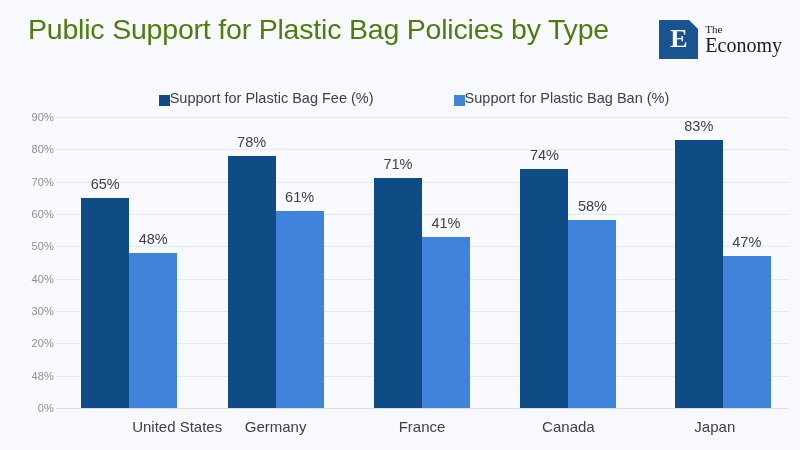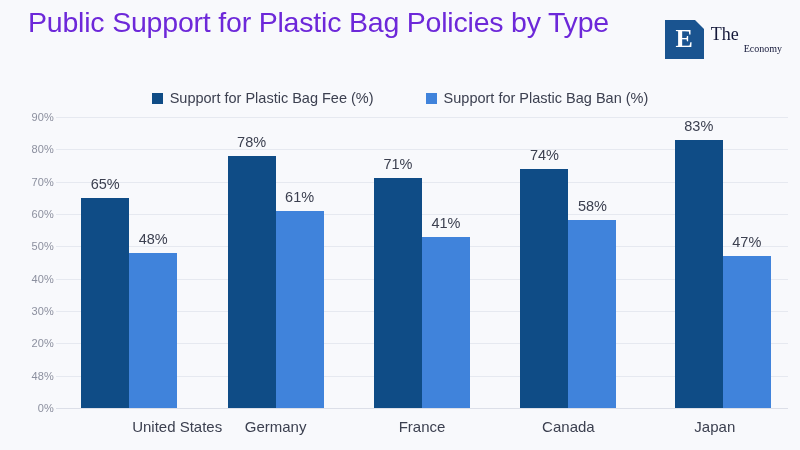--- a/index.html
+++ b/index.html
@@ -27,25 +27,25 @@
   
   #header {
     position: absolute;
     left: 0; top: 0;
     width: 800px;
     height: 86px;
   }
   #chart-title {
     position: absolute;
     left: 28px;
-    top: 5px;
+    top: 12px;
     font-size: 28.5px;
     line-height: 34px;
     font-weight: 400;
-    color: #6d28d9;
+    color: #4d7c0f;
     letter-spacing: -0.2px;
     white-space: nowrap;
   }
   #chart-source {
     position: absolute;
     left: 29px;
     top: 61px;
     font-size: 11.3px;
     line-height: 14px;
     color: #5a5f72;
@@ -90,43 +90,42 @@
     border-top: 9px solid #f8f9fc;
     border-left: 9px solid transparent;
   }
   #brand-wordmark {
     font-family: "Liberation Serif", serif;
     color: #15193a;
     line-height: 1.03;
   }
   #brand-wordmark .word-the {
     display: block;
-    font-size: 18px;
+    font-size: 11px;
   }
   #brand-wordmark .word-economy {
     display: block;
-    font-size: 10px;
-    margin-left: 33px;
+    font-size: 20px;
   }
 
   
   #legend {
     position: absolute;
     left: 0;
     top: 90px;
     width: 800px;
     display: flex;
     justify-content: center;
     align-items: center;
     gap: 52px;
   }
   .legend-item {
     display: flex;
-    align-items: center;
-    gap: 7px;
+    align-items: flex-end;
+    margin-left: 28px;
   }
   .legend-swatch {
     width: 11px;
     height: 11px;
     display: block;
     flex: 0 0 auto;
   }
   .legend-label {
     font-size: 14.5px;
     color: #3c4050;

